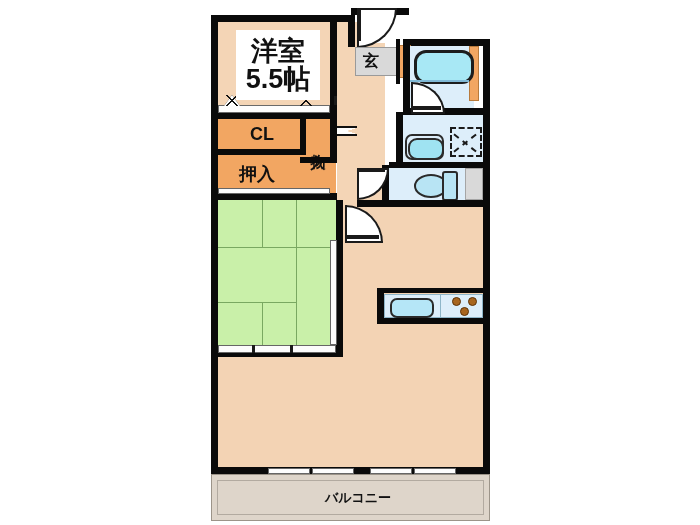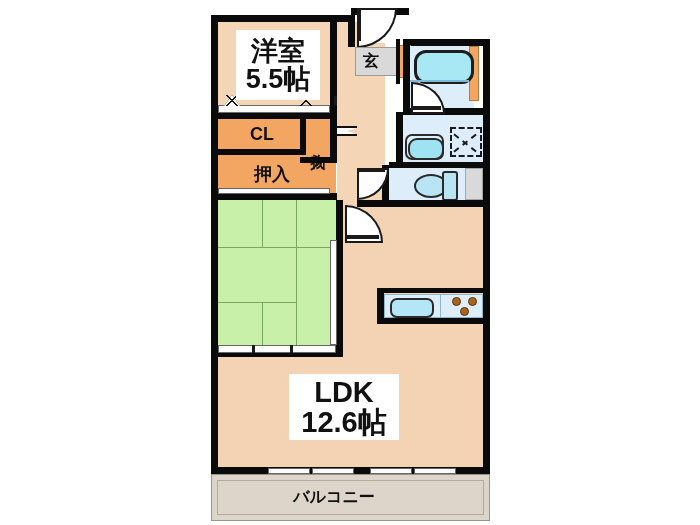--- a/index.html
+++ b/index.html
@@ -54,21 +54,21 @@
   
   .tri{position:absolute;width:0;height:0;}
 </style>
 </head>
 <body>
 
 <div id="plan">
 
   <div class="b f-balc" style="left:211px;top:474px;width:279px;height:47px;border:1px solid #9c9489;"></div>
   <div class="b" style="left:217px;top:480px;width:267px;height:35px;border:1px solid #b2aaa0;"></div>
-  <div class="lbl" style="left:284px;top:487px;width:100px;height:21px;font-size:16px;background:transparent;">バルコニー</div>
+  <div class="lbl" style="left:308px;top:487px;width:100px;height:21px;font-size:13px;background:transparent;">バルコニー</div>
 
   <div class="b w" style="left:211px;top:15px;width:140px;height:7px;"></div>
   <div class="b w" style="left:404px;top:39px;width:86px;height:7px;"></div>
 
   <div class="b w" style="left:211px;top:15px;width:7px;height:459px;"></div>
 
   <div class="b w" style="left:483px;top:39px;width:7px;height:435px;"></div>
 
   <div class="b w" style="left:211px;top:467px;width:279px;height:7px;"></div>
 
@@ -132,21 +132,21 @@
   <div class="b w" style="left:382px;top:165px;width:7px;height:38px;"></div>
 
   <div class="swing sw-br" style="left:357px;top:168px;width:28px;height:28px;"></div>
   <div class="b thin" style="left:357px;top:168px;width:28px;height:4px;"></div>
 
   <div class="b f-closet" style="left:218px;top:119px;width:88px;height:30px;"></div>
   <div class="lbl" style="left:238px;top:122px;width:48px;height:24px;font-size:18px;background:transparent;">CL</div>
   <div class="b w" style="left:211px;top:149px;width:95px;height:6px;"></div>
 
   <div class="b f-closet" style="left:218px;top:155px;width:118px;height:38px;"></div>
-  <div class="lbl" style="left:249px;top:162px;width:46px;height:24px;font-size:18px;background:transparent;text-align:center;">押入</div>
+  <div class="lbl" style="left:234px;top:162px;width:46px;height:24px;font-size:18px;background:transparent;text-align:center;">押入</div>
   <div class="b w" style="left:211px;top:193px;width:126px;height:7px;"></div>
   <div class="b" style="left:218px;top:188px;width:112px;height:6px;background:#fbfbfb;border:1px solid #666;"></div>
 
   <div class="b w" style="left:300px;top:119px;width:6px;height:36px;"></div>
   <div class="b f-closet" style="left:306px;top:119px;width:24px;height:44px;"></div>
   <div class="lbl lbl-vert" style="left:308px;top:122px;width:20px;height:40px;font-size:15px;background:transparent;">物入</div>
   <div class="b w" style="left:330px;top:105px;width:7px;height:58px;"></div>
   <div class="b w" style="left:300px;top:157px;width:37px;height:6px;"></div>
 
   <div class="b" style="left:337px;top:126px;width:20px;height:10px;
@@ -169,22 +169,20 @@
   <div class="b w" style="left:211px;top:350px;width:132px;height:7px;"></div>
   <div class="b" style="left:218px;top:345px;width:118px;height:8px;background:#fcfcfc;border:1px solid #666;"></div>
   <div class="b thin" style="left:252px;top:345px;width:3px;height:8px;"></div>
   <div class="b thin" style="left:290px;top:345px;width:3px;height:8px;"></div>
 
   <div class="swing sw-bl" style="left:343px;top:218px;width:30px;height:30px;"></div>
   <div class="b thin" style="left:343px;top:218px;width:30px;height:4px;"></div>
 
   <div class="b f-ldk" style="left:218px;top:357px;width:265px;height:110px;"></div>
   <div class="b f-ldk" style="left:343px;top:207px;width:140px;height:150px;"></div>
-  <div class="lbl" style="left:289px;top:374px;width:110px;height:66px;font-size:29px;">LDK
-12.6帖</div>
 
   <div class="b" style="left:268px;top:468px;width:42px;height:6px;background:#fdfdfd;border:1px solid #666;"></div>
   <div class="b" style="left:312px;top:468px;width:42px;height:6px;background:#fdfdfd;border:1px solid #666;"></div>
   <div class="b" style="left:370px;top:468px;width:42px;height:6px;background:#fdfdfd;border:1px solid #666;"></div>
   <div class="b" style="left:414px;top:468px;width:42px;height:6px;background:#fdfdfd;border:1px solid #666;"></div>
 
   <div class="b w" style="left:377px;top:290px;width:7px;height:32px;"></div>
   <div class="b f-wet" style="left:384px;top:294px;width:99px;height:24px;border:1px solid #8fb6c9;"></div>
   <div class="b w" style="left:377px;top:288px;width:106px;height:5px;"></div>
   <div class="b w" style="left:377px;top:318px;width:106px;height:6px;"></div>

